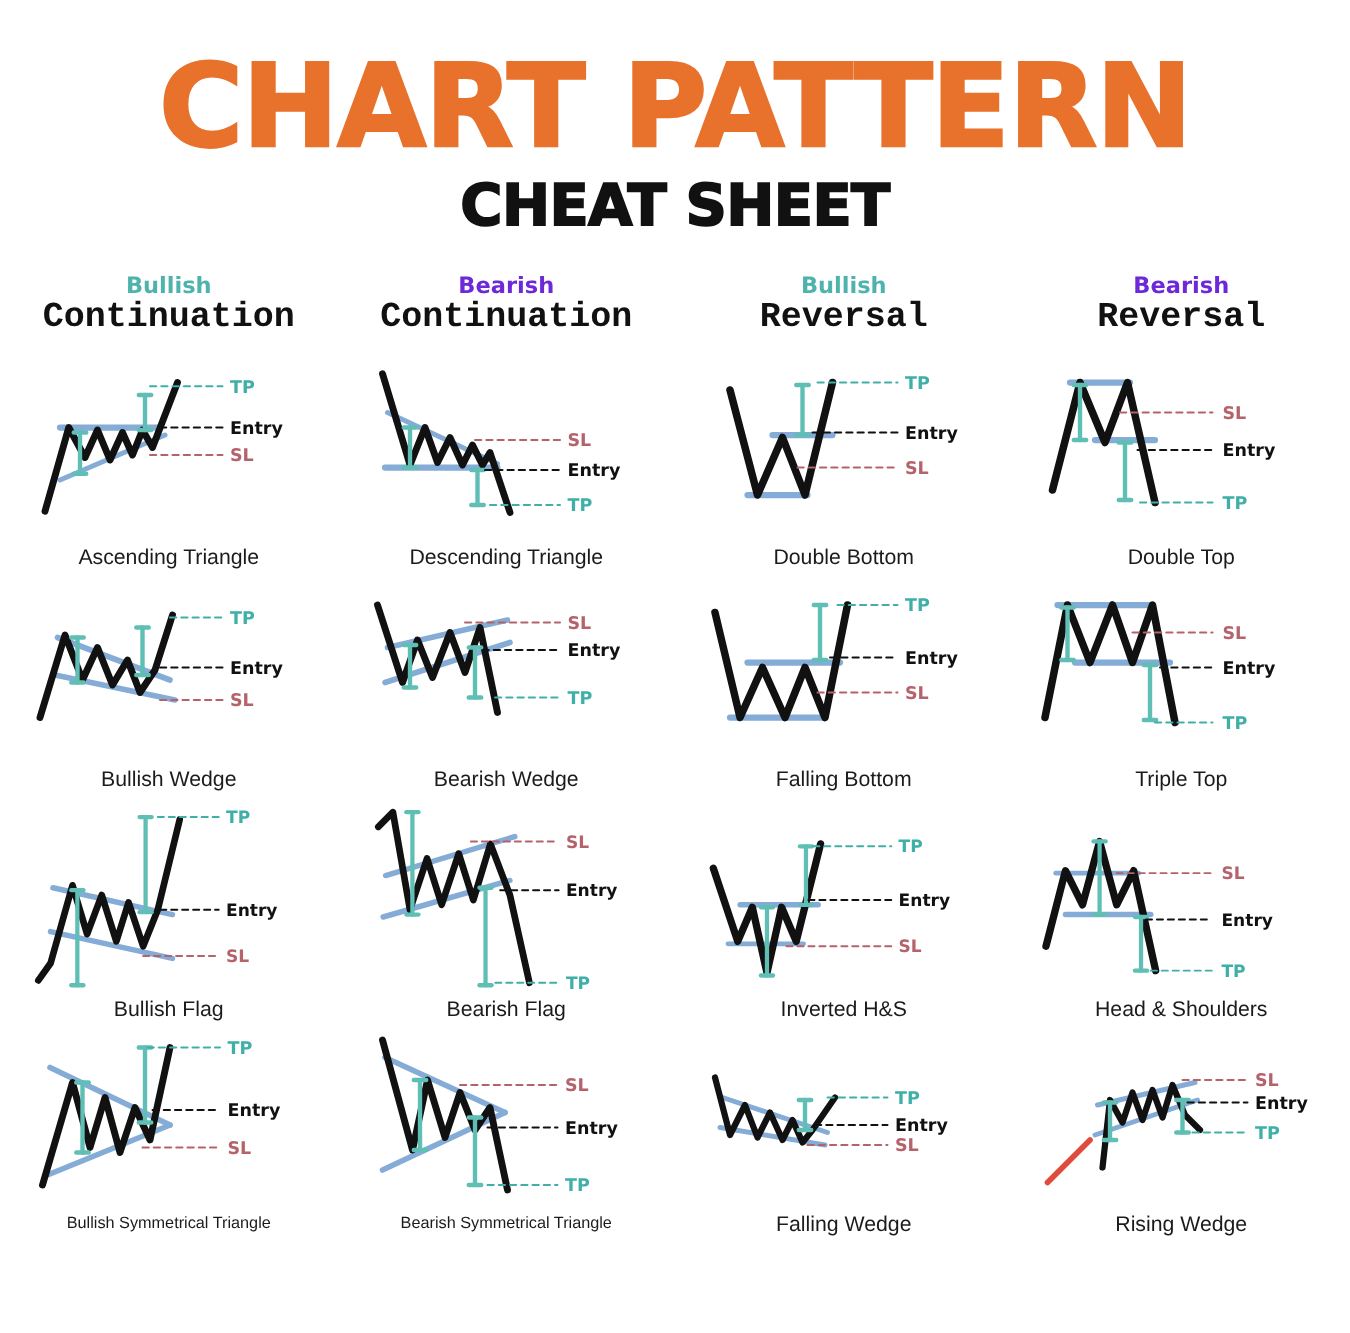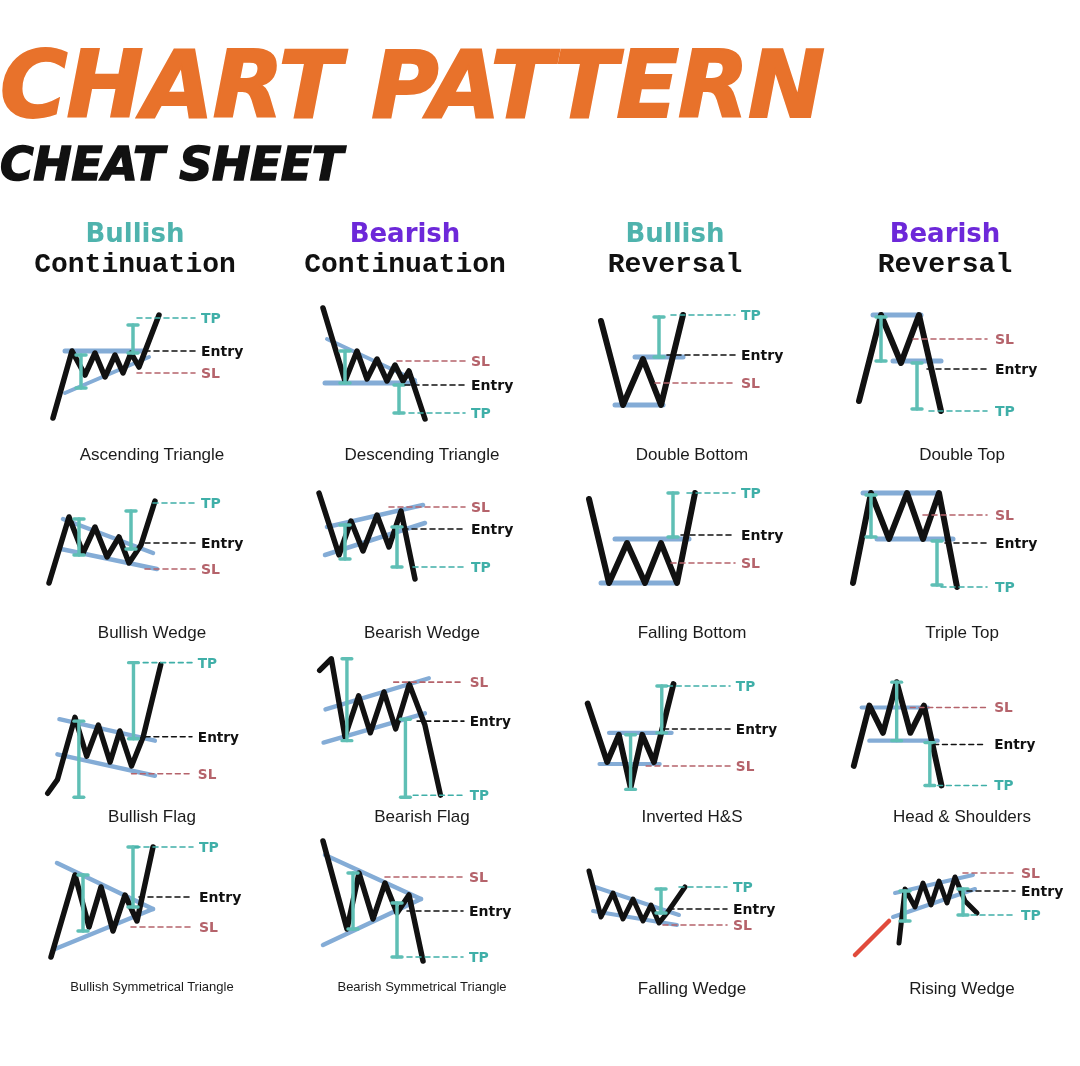--- a/index.html
+++ b/index.html
@@ -6,21 +6,21 @@
   body{
     width:1080px;height:1066px;
     background:#ffffff;
     font-family:"Liberation Sans", sans-serif;
     overflow:hidden;
     position:relative;
   }
   .page{width:1080px;height:1066px;position:relative;}
 
   
-  .title-block{padding-top:44px;font-style:italic;}
+  .title-block{text-align:center;padding-top:44px;}
   .main-title{
     font-family:"DejaVu Sans", sans-serif;
     font-weight:900;
     font-size:92px;
     line-height:0.92;
     letter-spacing:-1px;
     color:#E8722B;
     -webkit-text-stroke:2px #E8722B;
     margin:0;
   }
@@ -37,42 +37,41 @@
   
   .col-headers{
     display:grid;
     grid-template-columns:repeat(4,270px);
     margin-top:28px;
   }
   .col-head{text-align:center;}
   .col-head .bias{
     font-family:"DejaVu Sans", sans-serif;
     font-weight:700;
-    font-size:26px;
+    font-size:18px;
     line-height:1.15;
     display:block;
   }
   .col-head .kind{
     font-family:Liberation Mono, monospace;
     font-weight:700;
     font-size:28px;
     line-height:1.15;
     color:#111111;
     display:block;
   }
   .bias.bull{color:#4FB3AD;}
   .bias.bear{color:#6d28d9;}
 
   
   .grid{
     display:grid;
     grid-template-columns:repeat(4,270px);
     grid-template-rows:repeat(4,178px);
     margin-top:12px;
-    padding-left:17px;
   }
   .cell{
     position:relative;
     display:flex;
     flex-direction:column;
     align-items:center;
     justify-content:flex-start;
   }
   .cell svg{display:block;}
   .cap{

